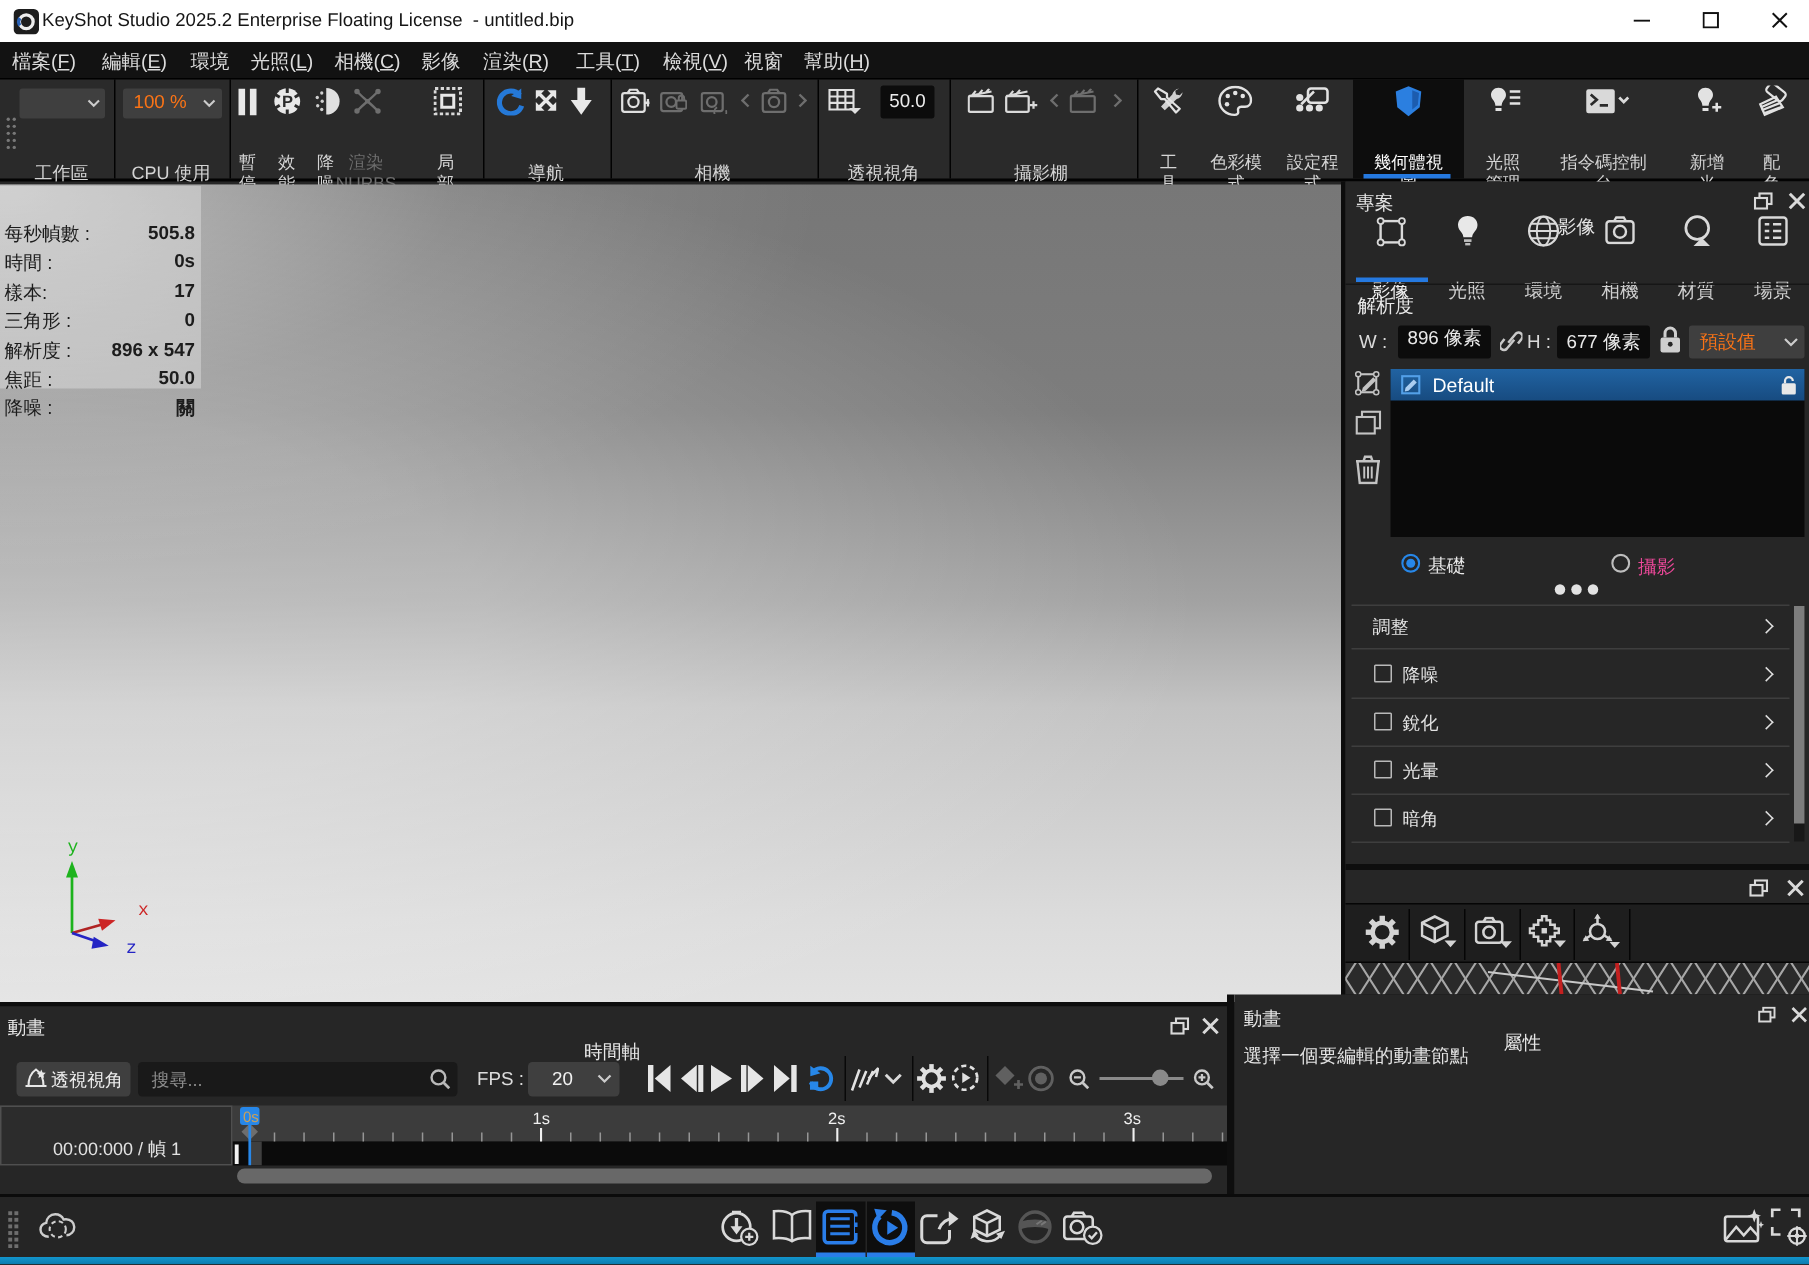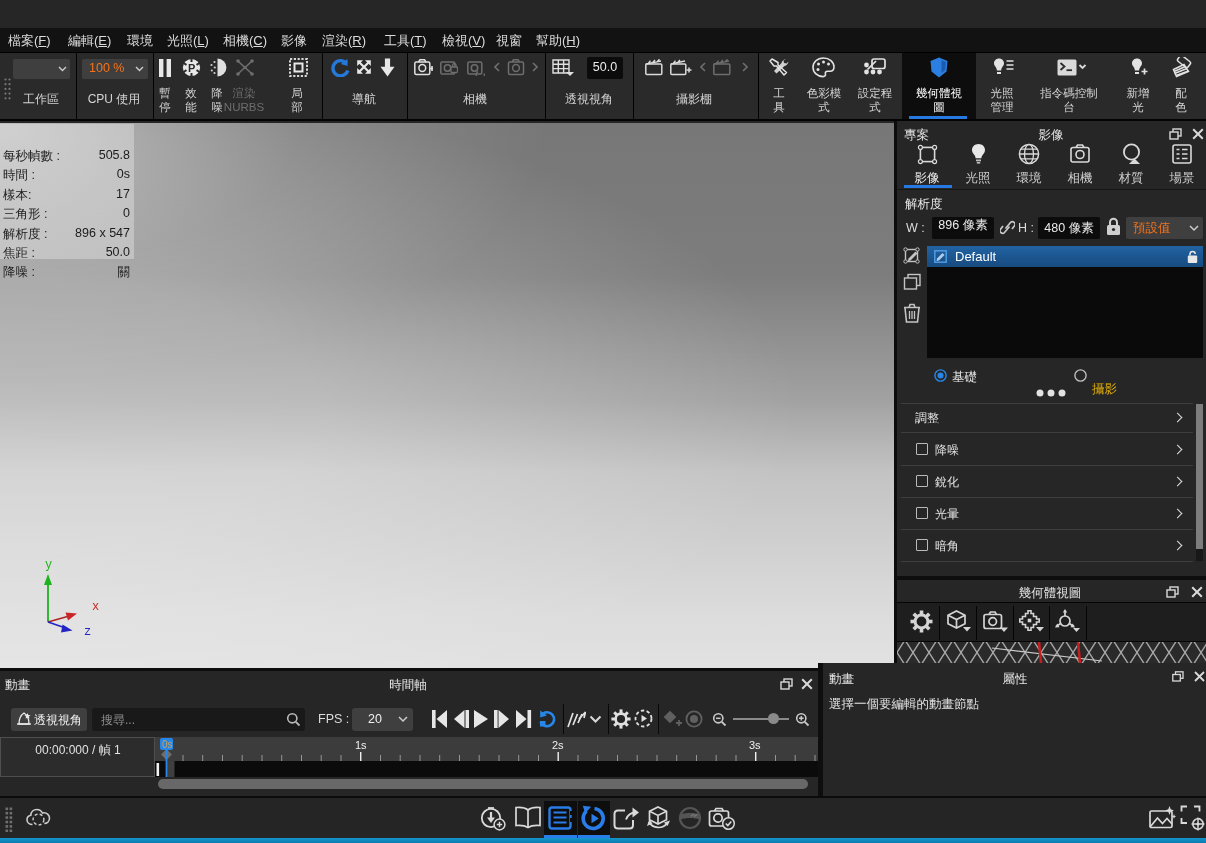--- a/index.html
+++ b/index.html
@@ -1,19 +1,19 @@
 <!DOCTYPE html>
 <html><head><meta charset="utf-8">
 <style>
 html,body{margin:0;padding:0;background:#262626;}
 *{box-sizing:border-box;}
 body{font-family:"Liberation Sans",sans-serif;-webkit-font-smoothing:antialiased;}
 #app{position:relative;width:1206px;height:843px;overflow:hidden;background:#262626;}
 .abs{position:absolute;}
-.cx{transform:translateX(-50%);white-space:nowrap;}
+.cx{transform:translateX(-50%);white-space:nowrap;margin-top:16px;}
 .lbl{color:#d4d4d4;font-size:12px;}
 .lbl2{color:#d4d4d4;font-size:11.5px;line-height:13.5px;text-align:center;}
 .dis{color:#6e6e6e;}
 svg{display:block;}
 
 #title{left:0;top:0;width:1206px;height:28px;background:#ffffff;color:#161616;font-size:12.4px;}
 
 #menu{left:0;top:28px;width:1206px;height:24px;background:#121212;color:#dcdcdc;font-size:13px;}
 .mi{position:absolute;top:4px;}
 
@@ -22,41 +22,58 @@
 .drop{position:absolute;background:#3f3f3f;border-radius:2px;color:#f97316;font-size:12.5px;}
 .valbox{position:absolute;background:#0c0c0c;border-radius:2px;color:#ececec;font-size:12.5px;text-align:center;}
 
 #vp{left:0;top:123px;width:894px;height:545px;background:
  radial-gradient(ellipse 549px 260px at 0px 0px, rgba(255,255,255,0.48) 0%, rgba(255,255,255,0.12) 55%, rgba(255,255,255,0) 100%),
  radial-gradient(ellipse 800px 330px at 0px 285px, rgba(255,255,255,0.30) 0%, rgba(255,255,255,0.28) 40%, rgba(255,255,255,0) 100%),
  linear-gradient(180deg,#777777 0%,#7d7d7d 28%,#a2a2a2 51%,#c3c3c3 64%,#dcdcdc 90%,#e2e2e2 100%);}
 #stats{left:0;top:1px;width:134px;height:135px;background:rgba(255,255,255,0.30);color:#1c1c1c;font-size:12.5px;}
 .srow{position:absolute;left:3px;right:4px;height:19.4px;margin-top:21px;}
 .srow b{font-weight:normal;float:left;}
-.srow span{float:right;}
+.srow span{float:right;font-weight:bold;}
 
 #rp{left:897px;top:121px;width:369px;height:547px;background:#262626;}
 #vsepmain{left:894px;top:121px;width:3px;height:547px;background:#0c0c0c;}
 .ptitle{color:#e6e6e6;font-size:12.5px;}
 .inbox{position:absolute;background:#0c0c0c;border-radius:2px;color:#eaeaea;font-size:12.5px;text-align:center;}
 .hline{position:absolute;left:0;width:309px;height:1px;background:#161616;}
 .secline{position:absolute;left:4px;width:292px;height:1px;background:#3e3e3e;}
 .secrow{position:absolute;color:#e2e2e2;font-size:12px;}
 .cbox{position:absolute;width:12px;height:12px;border:1.5px solid #b9b9b9;border-radius:1px;background:transparent;}
 .chevr{position:absolute;width:7px;height:7px;border-right:1.8px solid #dedede;border-bottom:1.8px solid #dedede;transform:rotate(-45deg);}
 
 #tl{left:0;top:671px;width:818px;height:125px;background:#262626;}
 #pp{left:823px;top:663px;width:383px;height:133px;background:#262626;}
 #ppgap{left:818px;top:663px;width:5px;height:133px;background:#0e0e0e;}
 #bbar{left:0;top:796px;width:1206px;height:42px;background:#252525;border-top:2px solid #0b0b0b;}
 #blue{left:0;top:838px;width:1206px;height:5px;background:linear-gradient(180deg,#1295cd,#0b7cae);}
 </style></head>
 <body>
 <div id="app">
 
+<div id="title" class="abs">
+  <svg class="abs" style="left:9px;top:6px" width="17" height="17" viewBox="0 0 17 17">
+    <rect x="0" y="0" width="17" height="17" rx="3.5" fill="#1d1d1d"></rect>
+    <circle cx="8.5" cy="8.5" r="4.6" fill="none" stroke="#ededed" stroke-width="2.2"></circle>
+    <path d="M4.2 11 A4.6 4.6 0 0 1 4.2 6" fill="none" stroke="#2a62b8" stroke-width="2.2"></path>
+  </svg>
+  <div class="abs" style="left:28px;top:6px">KeyShot Studio 2025.2 Enterprise Floating License&nbsp; - untitled.bip</div>
+  <svg class="abs" style="left:1089px;top:13px" width="11" height="2" viewBox="0 0 11 2">
+        <rect width="11" height="1.4" fill="#111"></rect>
+      </svg>
+  <svg class="abs" style="left:1135px;top:8px" width="11" height="11" viewBox="0 0 11 11">
+        <rect x="0.7" y="0.7" width="9.6" height="9.6" fill="none" stroke="#111" stroke-width="1.3"></rect>
+      </svg>
+  <svg class="abs" style="left:1181px;top:8px" width="11" height="11" viewBox="0 0 11 11">
+        <path d="M0.8 0.8 L10.2 10.2 M10.2 0.8 L0.8 10.2" stroke="#111" stroke-width="1.3"></path>
+      </svg>
+</div>
 
 <div id="menu" class="abs">
   <span class="mi" style="left:8px">檔案(<u>F</u>)</span>
   <span class="mi" style="left:68px">編輯(<u>E</u>)</span>
   <span class="mi" style="left:127px">環境</span>
   <span class="mi" style="left:167px">光照(<u>L</u>)</span>
   <span class="mi" style="left:223px">相機(<u>C</u>)</span>
   <span class="mi" style="left:281px">影像</span>
   <span class="mi" style="left:322px">渲染(<u>R</u>)</span>
   <span class="mi" style="left:384px">工具(<u>T</u>)</span>
@@ -396,21 +413,21 @@
   <div class="abs" style="left:8px;top:75px;color:#eaeaea;font-size:12.5px">解析度</div>
   <div class="abs" style="left:9px;top:100px;color:#dadada;font-size:12.5px">W :</div>
   <div class="inbox" style="left:35px;top:96px;width:62px;height:22px;padding-top:0">896 像素</div>
   <svg class="abs" style="left:103px;top:98px" width="15" height="17" viewBox="0 0 15 17">
     <g fill="none" stroke="#c9c9c9" stroke-width="1.7">
           <path d="M5.5 9.5 L10.5 3.5 a2.6 2.6 0 0 1 4 3.3 L12 10"></path>
           <path d="M9.5 7.5 L4.5 13.5 a2.6 2.6 0 0 1 -4 -3.3 L3 7"></path>
         </g>
   </svg>
   <div class="abs" style="left:121px;top:100px;color:#dadada;font-size:12.5px">H :</div>
-  <div class="inbox" style="left:141px;top:96px;width:62px;height:22px;padding-top:3px">480 像素</div>
+  <div class="inbox" style="left:141px;top:96px;width:62px;height:22px;padding-top:3px">677 像素</div>
   <svg class="abs" style="left:209px;top:96px" width="15" height="19" viewBox="0 0 15 19">
     <rect x="1" y="8" width="13" height="10" rx="1.5" fill="#cfcfcf"></rect>
     <path d="M4 8 V5.2 a3.5 3.5 0 0 1 7 0 V8" fill="none" stroke="#cfcfcf" stroke-width="2"></path>
     <circle cx="7.5" cy="12.5" r="1.6" fill="#262626"></circle>
   </svg>
   <div class="drop" style="left:229px;top:96px;width:77px;height:22px;padding:3px 0 0 7px">預設值</div>
   <svg class="abs" style="left:292px;top:104px" width="10" height="7" viewBox="0 0 10 7">
         <path d="M1 1 L5 5 L9 1" fill="none" stroke="#ccc" stroke-width="1.5"></path>
       </svg>
 
@@ -447,21 +464,21 @@
   </svg>
 
   <svg class="abs" style="left:37px;top:248px" width="13" height="13" viewBox="0 0 13 13">
     <circle cx="6.5" cy="6.5" r="5.6" fill="none" stroke="#2787e8" stroke-width="1.4"></circle>
     <circle cx="6.5" cy="6.5" r="3" fill="#2787e8"></circle>
   </svg>
   <div class="abs" style="left:55px;top:248px;color:#e8e8e8;font-size:12.5px">基礎</div>
   <svg class="abs" style="left:177px;top:248px" width="13" height="13" viewBox="0 0 13 13">
     <circle cx="6.5" cy="6.5" r="5.6" fill="none" stroke="#bdbdbd" stroke-width="1.4"></circle>
   </svg>
-  <div class="abs" style="left:195px;top:260px;color:#eab308;font-size:12.5px">攝影</div>
+  <div class="abs" style="left:195px;top:249px;color:#ec4899;font-size:12.5px">攝影</div>
   <svg class="abs" style="left:139px;top:268px" width="34" height="8" viewBox="0 0 34 8">
     <g fill="#e2e2e2">
           <circle cx="4" cy="4" r="3.5"></circle>
           <circle cx="15" cy="4" r="3.5"></circle>
           <circle cx="26" cy="4" r="3.5"></circle>
         </g>
   </svg>
 
   <div class="secline" style="top:282px"></div>
   <div class="secrow" style="left:18px;top:289px">調整</div>

